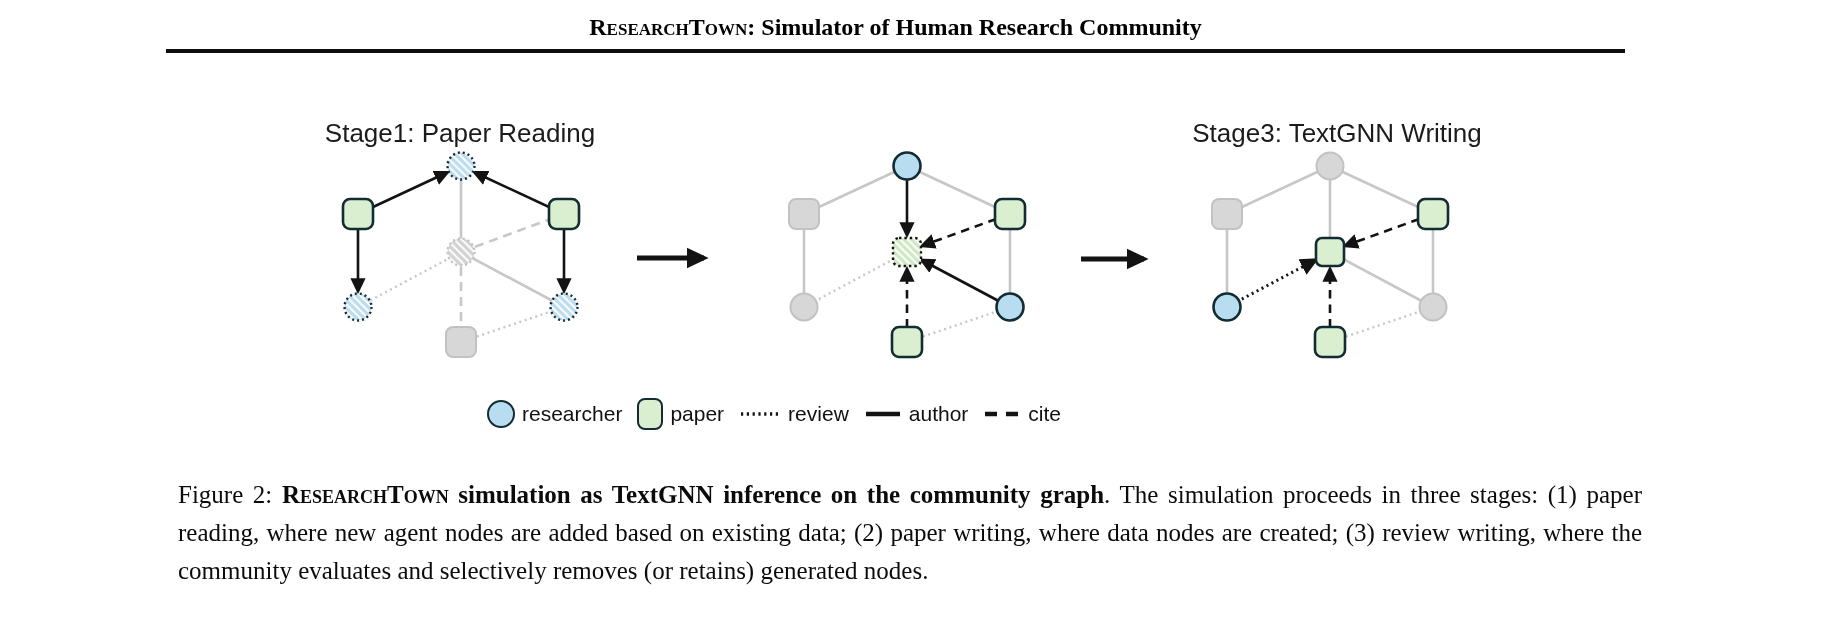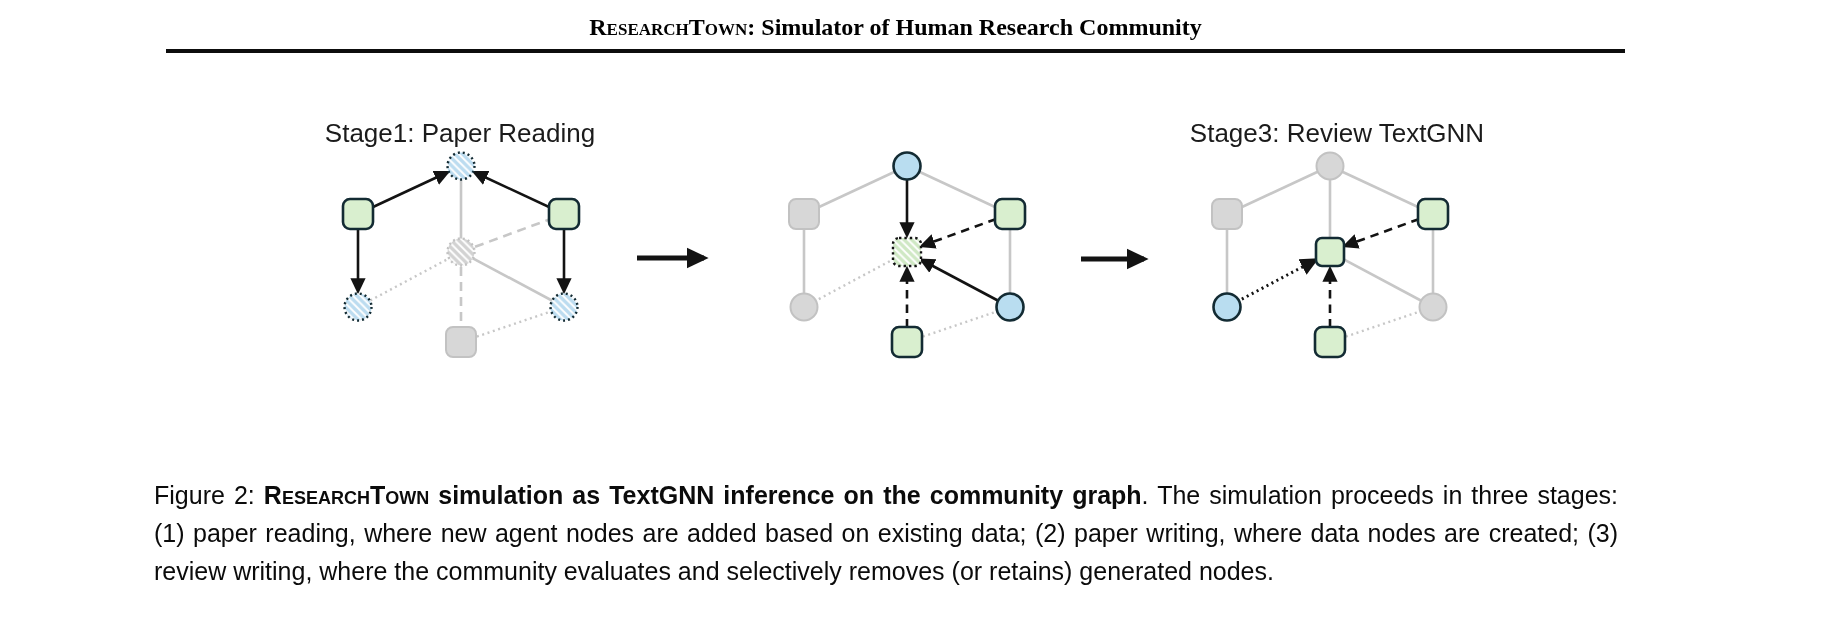--- a/index.html
+++ b/index.html
@@ -47,35 +47,35 @@
 
   .legend{position:absolute;left:487px;top:398px;display:flex;align-items:center;
           font-size:21px;color:#111;}
   .legend .lab{margin-left:7px;margin-right:15px;}
   .sw-circle{width:28px;height:28px;border-radius:50%;background:var(--researcher-fill);
              border:2.5px solid var(--node-stroke);flex:0 0 auto;}
   .sw-square{width:26px;height:32px;border-radius:8px;background:var(--paper-fill);
              border:2.5px solid var(--node-stroke);flex:0 0 auto;}
   .sw-line{flex:0 0 auto;display:block;}
 
-  .caption{position:absolute;left:154px;top:476px;width:1464px;
-           font-family:Liberation Sans, sans-serif;font-size:25px;line-height:38px;
+  .caption{position:absolute;left:178px;top:476px;width:1464px;
+           font-family:Liberation Serif, serif;font-size:25px;line-height:38px;
            color:#0b0b0b;text-align:justify;}
   .caption .b{font-weight:bold;}
 </style>
 </head>
 <body>
 
 <div class="page">
 
   <div class="header"><span class="smallcaps">ResearchTown:</span><span> Simulator of Human Research Community</span></div>
   <div class="rule"></div>
 
   <div class="stage-title" id="t1">Stage1: Paper Reading</div>
-  <div class="stage-title" id="t3">Stage3: Review TextGNN</div>
+  <div class="stage-title" id="t3">Stage3: TextGNN Writing</div>
 
   <svg class="graph" id="g1" viewBox="0 0 300 250">
     <defs>
       <pattern id="hb1" patternUnits="userSpaceOnUse" width="7.5" height="7.5">
         <rect width="7.5" height="7.5" fill="#ffffff"></rect>
         <path class="hs-blue" d="M0 0 L7.5 7.5 M-3.75 3.75 L3.75 11.25 M3.75 -3.75 L11.25 3.75" fill="none"></path>
       </pattern>
       <pattern id="hgy1" patternUnits="userSpaceOnUse" width="7.5" height="7.5">
         <rect width="7.5" height="7.5" fill="#ffffff"></rect>
         <path class="hs-gray" d="M0 0 L7.5 7.5 M-3.75 3.75 L3.75 11.25 M3.75 -3.75 L11.25 3.75" fill="none"></path>
@@ -168,16 +168,34 @@
     <line class="eb eb-dash" x1="150" y1="212" x2="150" y2="140" marker-end="url(#mk3)"></line>
     <circle class="n-fade" cx="150" cy="36" r="13.5"></circle>
     <rect class="n-fade" x="32" y="69" width="30" height="30" rx="7"></rect>
     <rect class="n-pap" x="238" y="69" width="30" height="30" rx="7"></rect>
     <rect class="n-pap" x="136" y="108" width="28" height="28" rx="6"></rect>
     <circle class="n-res" cx="47" cy="177" r="13.5"></circle>
     <circle class="n-fade" cx="253" cy="177" r="13.5"></circle>
     <rect class="n-pap" x="135" y="197" width="30" height="30" rx="7"></rect>
   </svg>
 
+  <div class="legend">
+    <span class="sw-circle"></span>
+    <span class="lab">researcher</span>
+    <span class="sw-square"></span>
+    <span class="lab">paper</span>
+    <svg class="sw-line" width="42" height="10" viewBox="0 0 42 10">
+      <line x1="2" y1="5" x2="40" y2="5" stroke="#131313" stroke-width="3.6" stroke-dasharray="2.2 3.6"></line>
+    </svg>
+    <span class="lab">review</span>
+    <svg class="sw-line" width="38" height="10" viewBox="0 0 38 10">
+      <line x1="2" y1="5" x2="36" y2="5" stroke="#131313" stroke-width="4.6"></line>
+    </svg>
+    <span class="lab">author</span>
+    <svg class="sw-line" width="38" height="10" viewBox="0 0 38 10">
+      <line x1="2" y1="5" x2="38" y2="5" stroke="#131313" stroke-width="4.6" stroke-dasharray="12 9"></line>
+    </svg>
+    <span class="lab">cite</span>
+  </div>
 
   <p class="caption"><span>Figure 2: </span><span class="b smallcaps">ResearchTown</span><span class="b"> simulation as TextGNN inference on the community graph</span><span>. The simulation proceeds in three stages: (1) paper reading, where new agent nodes are added based on existing data; (2) paper writing, where data nodes are created; (3) review writing, where the community evaluates and selectively removes (or retains) generated nodes.</span></p>
 
 </div>
 
 </body></html>

